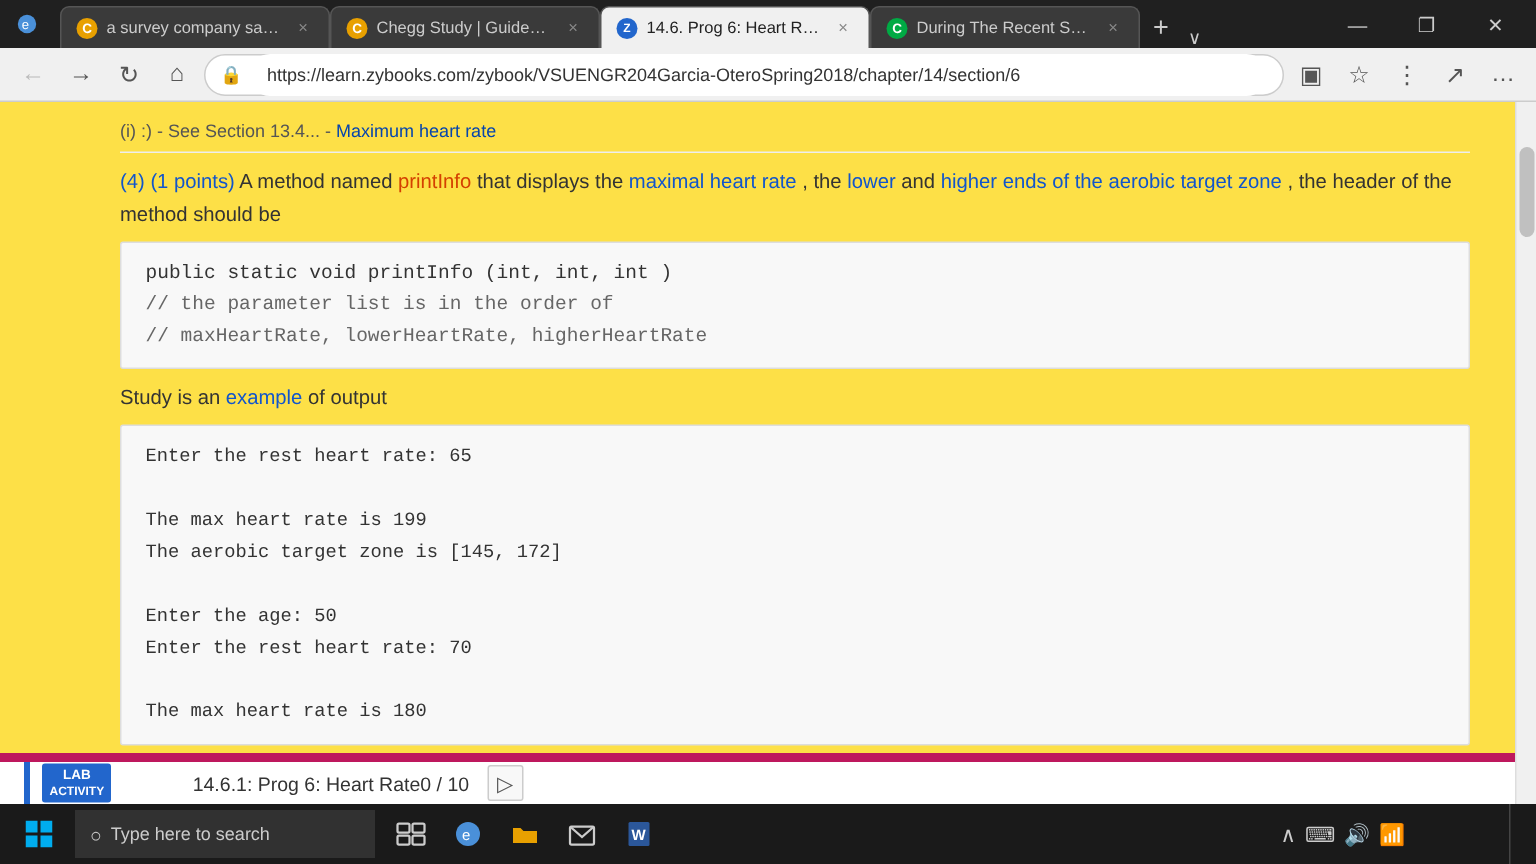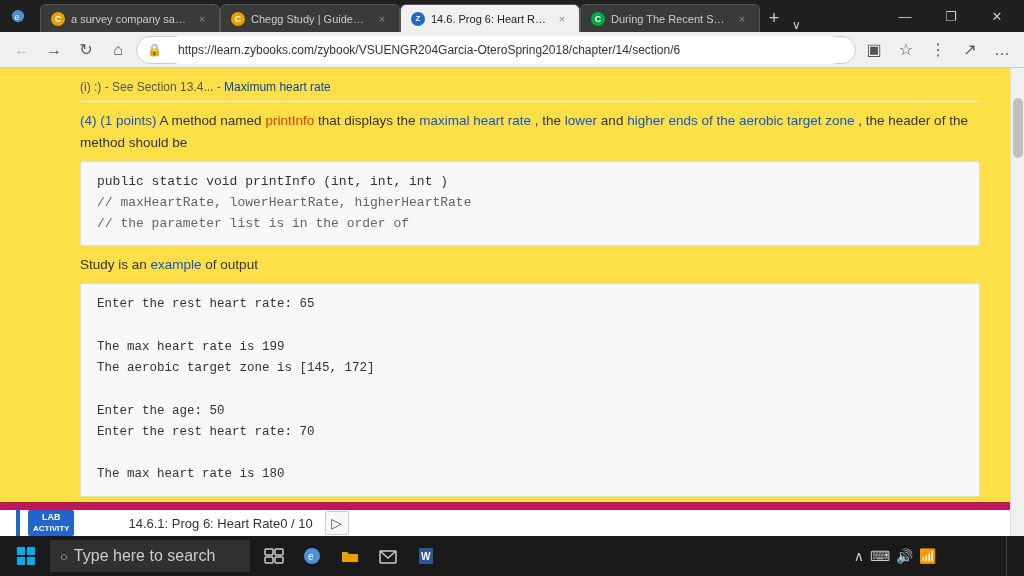--- a/index.html
+++ b/index.html
@@ -93,21 +93,21 @@
 
     .output-box {
       background: #f8f8f8; border: 1px solid #ddd;
       padding: 10px 16px; font-family: 'Courier New', monospace;
       font-size: 12.5px; line-height: 1.7; color: #333;
       margin: 6px 0; border-radius: 2px;
     }
 
     
     .lab-bar {
-      height: 34px; background: #fff; border-top: 8px solid #be185d;
+      height: 34px; background: #fff; border-top: 6px solid #be185d;
       display: flex; align-items: center; padding: 0 16px;
       flex-shrink: 0;
     }
     .lab-badge {
       background: #2266cc; color: #fff; font-size: 9px; font-weight: bold;
       padding: 2px 5px; border-radius: 2px; line-height: 1.3; text-align: center;
       margin-right: 10px; flex-shrink: 0;
     }
     .lab-badge div:first-child { font-size: 9px; }
     .lab-badge div:last-child { font-size: 8px; }
@@ -125,21 +125,21 @@
       padding: 0 4px; gap: 2px; flex-shrink: 0;
     }
     .win-start { width: 44px; height: 40px; display: flex; align-items: center; justify-content: center; cursor: pointer; }
     .win-logo { width: 18px; height: 18px; }
     .search-bar {
       display: flex; align-items: center; gap: 6px;
       background: rgba(255,255,255,0.1); border-radius: 0;
       padding: 4px 10px; height: 32px; min-width: 200px;
     }
     .search-icon { color: #ccc; font-size: 13px; }
-    .search-text { color: #ccc; font-size: 16px; }
+    .search-text { color: #ccc; font-size: 12px; }
     .taskbar-icons { display: flex; align-items: center; gap: 2px; flex: 1; padding: 0 4px; }
     .taskbar-icon { width: 36px; height: 40px; display: flex; align-items: center; justify-content: center; cursor: pointer; }
     .taskbar-icon svg { width: 20px; height: 20px; }
     .sys-tray { display: flex; align-items: center; margin-left: auto; padding: 0 8px; gap: 4px; }
     .tray-icons { display: flex; align-items: center; gap: 6px; }
     .tray-icon { color: #ccc; font-size: 14px; cursor: pointer; }
     .clock { display: flex; flex-direction: column; align-items: center; color: #ccc; font-size: 11px; line-height: 1.3; padding: 0 6px; gap: 36px; }
     .show-desktop { width: 6px; height: 40px; border-left: 1px solid #444; cursor: pointer; }
 
     .tab-icon-circle { width: 14px; height: 14px; border-radius: 50%; display: flex; align-items: center; justify-content: center; font-size: 9px; font-weight: bold; color: #fff; flex-shrink: 0; }
@@ -236,22 +236,22 @@
         <span class="text-blue">maximal heart rate</span>
         <span>, the </span>
         <span class="text-blue">lower</span>
         <span> and </span>
         <span class="text-blue">higher ends of the aerobic target zone</span>
         <span>, the header of the method should be</span>
       </div>
 
       <div class="method-sig">
         <div>public static void printInfo (int, int, int )</div>
+        <div class="comment" style="color:#666;">// the parameter list is in the order of</div>
         <div class="comment" style="color:#666;">// maxHeartRate, lowerHeartRate, higherHeartRate</div>
-        <div class="comment" style="color:#666;">// the parameter list is in the order of</div>
       </div>
 
       <div class="here-text">
         <span>Study is an </span>
         <span class="text-blue">example</span>
         <span> of output</span>
       </div>
 
       <div class="output-box">
         <div>Enter the rest heart rate: 65</div>

